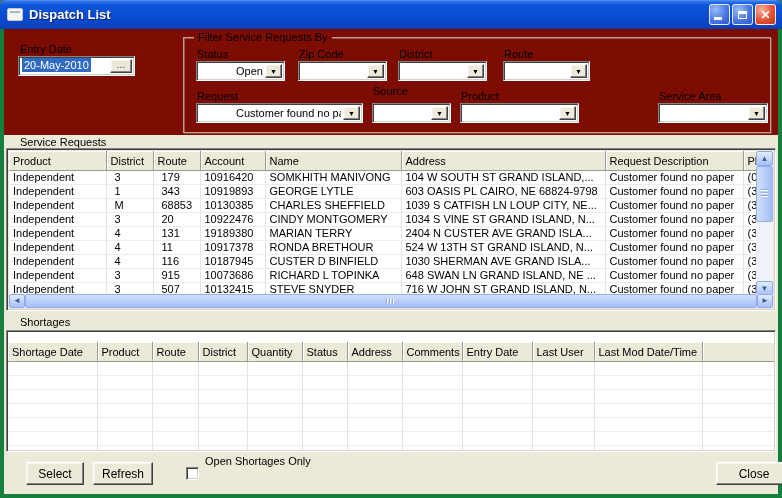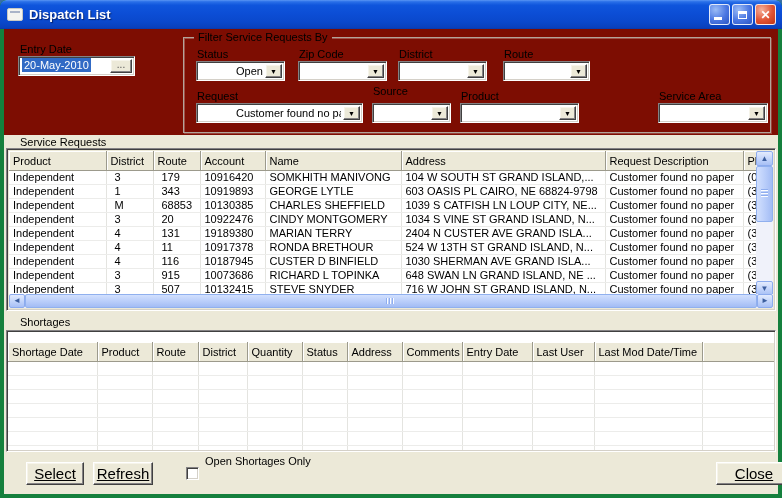--- a/index.html
+++ b/index.html
@@ -65,21 +65,21 @@
   .sb-track { flex:1; position:relative; }
   .sb-thumb { position:absolute; background:linear-gradient(90deg,#d2e0fe 0%,#b6cbf9 60%,#a3bcf4 100%);
     border:1px solid #90b0ee; border-radius:2px; }
   .vthumb { left:0; right:0; top:0; height:56px; }
   .vthumb::after { content:""; position:absolute; left:4px; right:4px; top:50%; height:9px; margin-top:-5px;
     background:repeating-linear-gradient(180deg,#8fadee 0 1px, rgba(255,255,255,.95) 1px 2px, transparent 2px 3px); }
   .hthumb { top:0; bottom:0; left:0; right:0; background:linear-gradient(180deg,#d2e0fe 0%,#b6cbf9 60%,#a3bcf4 100%); }
   .hthumb::after { content:""; position:absolute; top:3px; bottom:3px; left:50%; width:9px; margin-left:-5px;
     background:repeating-linear-gradient(90deg,#8fadee 0 1px, rgba(255,255,255,.95) 1px 2px, transparent 2px 3px); }
   
-  .btn { position:absolute; height:23px; font-size:15px; color:#000; display:flex; align-items:center; justify-content:center;text-decoration:underline; }
+  .btn { position:absolute; height:23px; font-size:12px; color:#000; display:flex; align-items:center; justify-content:center; }
   .checkbox { position:absolute; width:13px; height:13px; background:#fff; border:1px solid; border-color:#848284 #fff #fff #848284; box-shadow:inset 1px 1px 0 #404040, inset -1px -1px 0 #d4d0c8; }
 </style>
 </head>
 <body>
 
 <div class="window">
 
   <div class="titlebar">
     <div class="app-icon"></div>
     <div class="title-text">Dispatch List</div>

